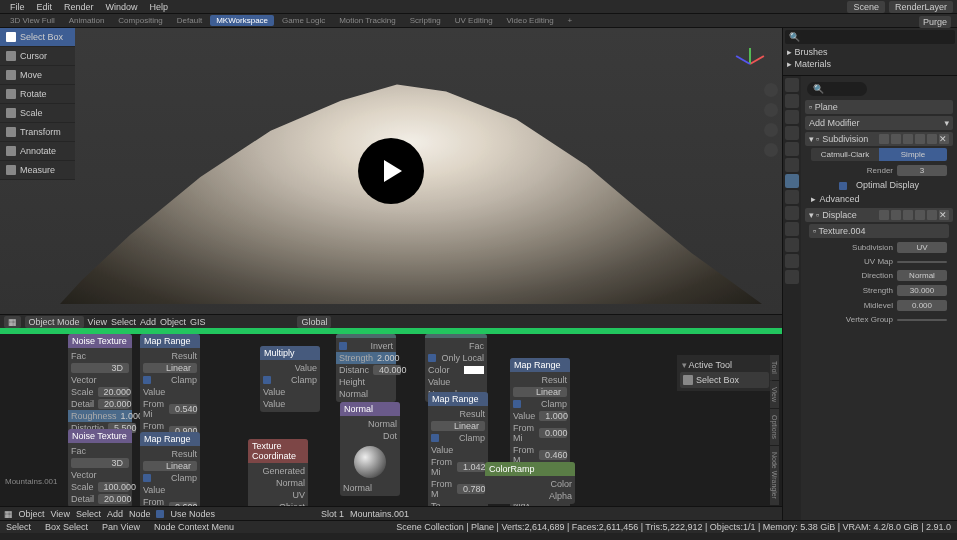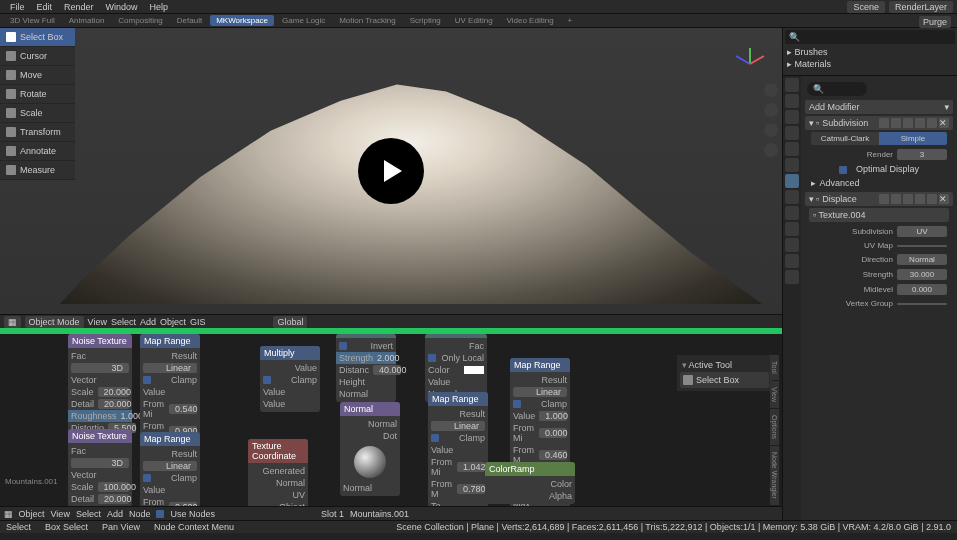--- a/index.html
+++ b/index.html
@@ -161,21 +161,21 @@
       <div class="play-btn"></div>
     </div>
     <div class="vp-header">
       <span class="dd">▦</span>
       <span class="dd">Object Mode</span>
       <span>View</span>
       <span>Select</span>
       <span>Add</span>
       <span>Object</span>
       <span>GIS</span>
-      <span style="margin-left:64px" class="dd">Global</span>
+      <span style="margin-left:88px" class="dd">Global</span>
     </div>
 
     <div class="node-area">
 
       <div class="node" style="left:68px;top:0px;width:64px">
         <div class="node-hdr hdr-purple">Noise Texture</div>
         <div class="node-body">
           <div class="node-row">
               <span class="lbl">Fac</span>
             </div>
@@ -502,20 +502,21 @@
         <div class="prop-tab active"></div>
         <div class="prop-tab"></div>
         <div class="prop-tab"></div>
         <div class="prop-tab"></div>
         <div class="prop-tab"></div>
         <div class="prop-tab"></div>
         <div class="prop-tab"></div>
       </div>
       <div class="prop-body">
         <div class="prop-search">🔍</div>
+        <div class="prop-crumb">▫ <span>Plane</span></div>
         <div class="prop-dd">
             <span>Add Modifier</span>
             <span>▾</span>
           </div>
 
         <div class="mod-hdr">
           ▾ ▫ <span>Subdivision</span>
           <div class="icons">
               <span></span>
               <span></span>

